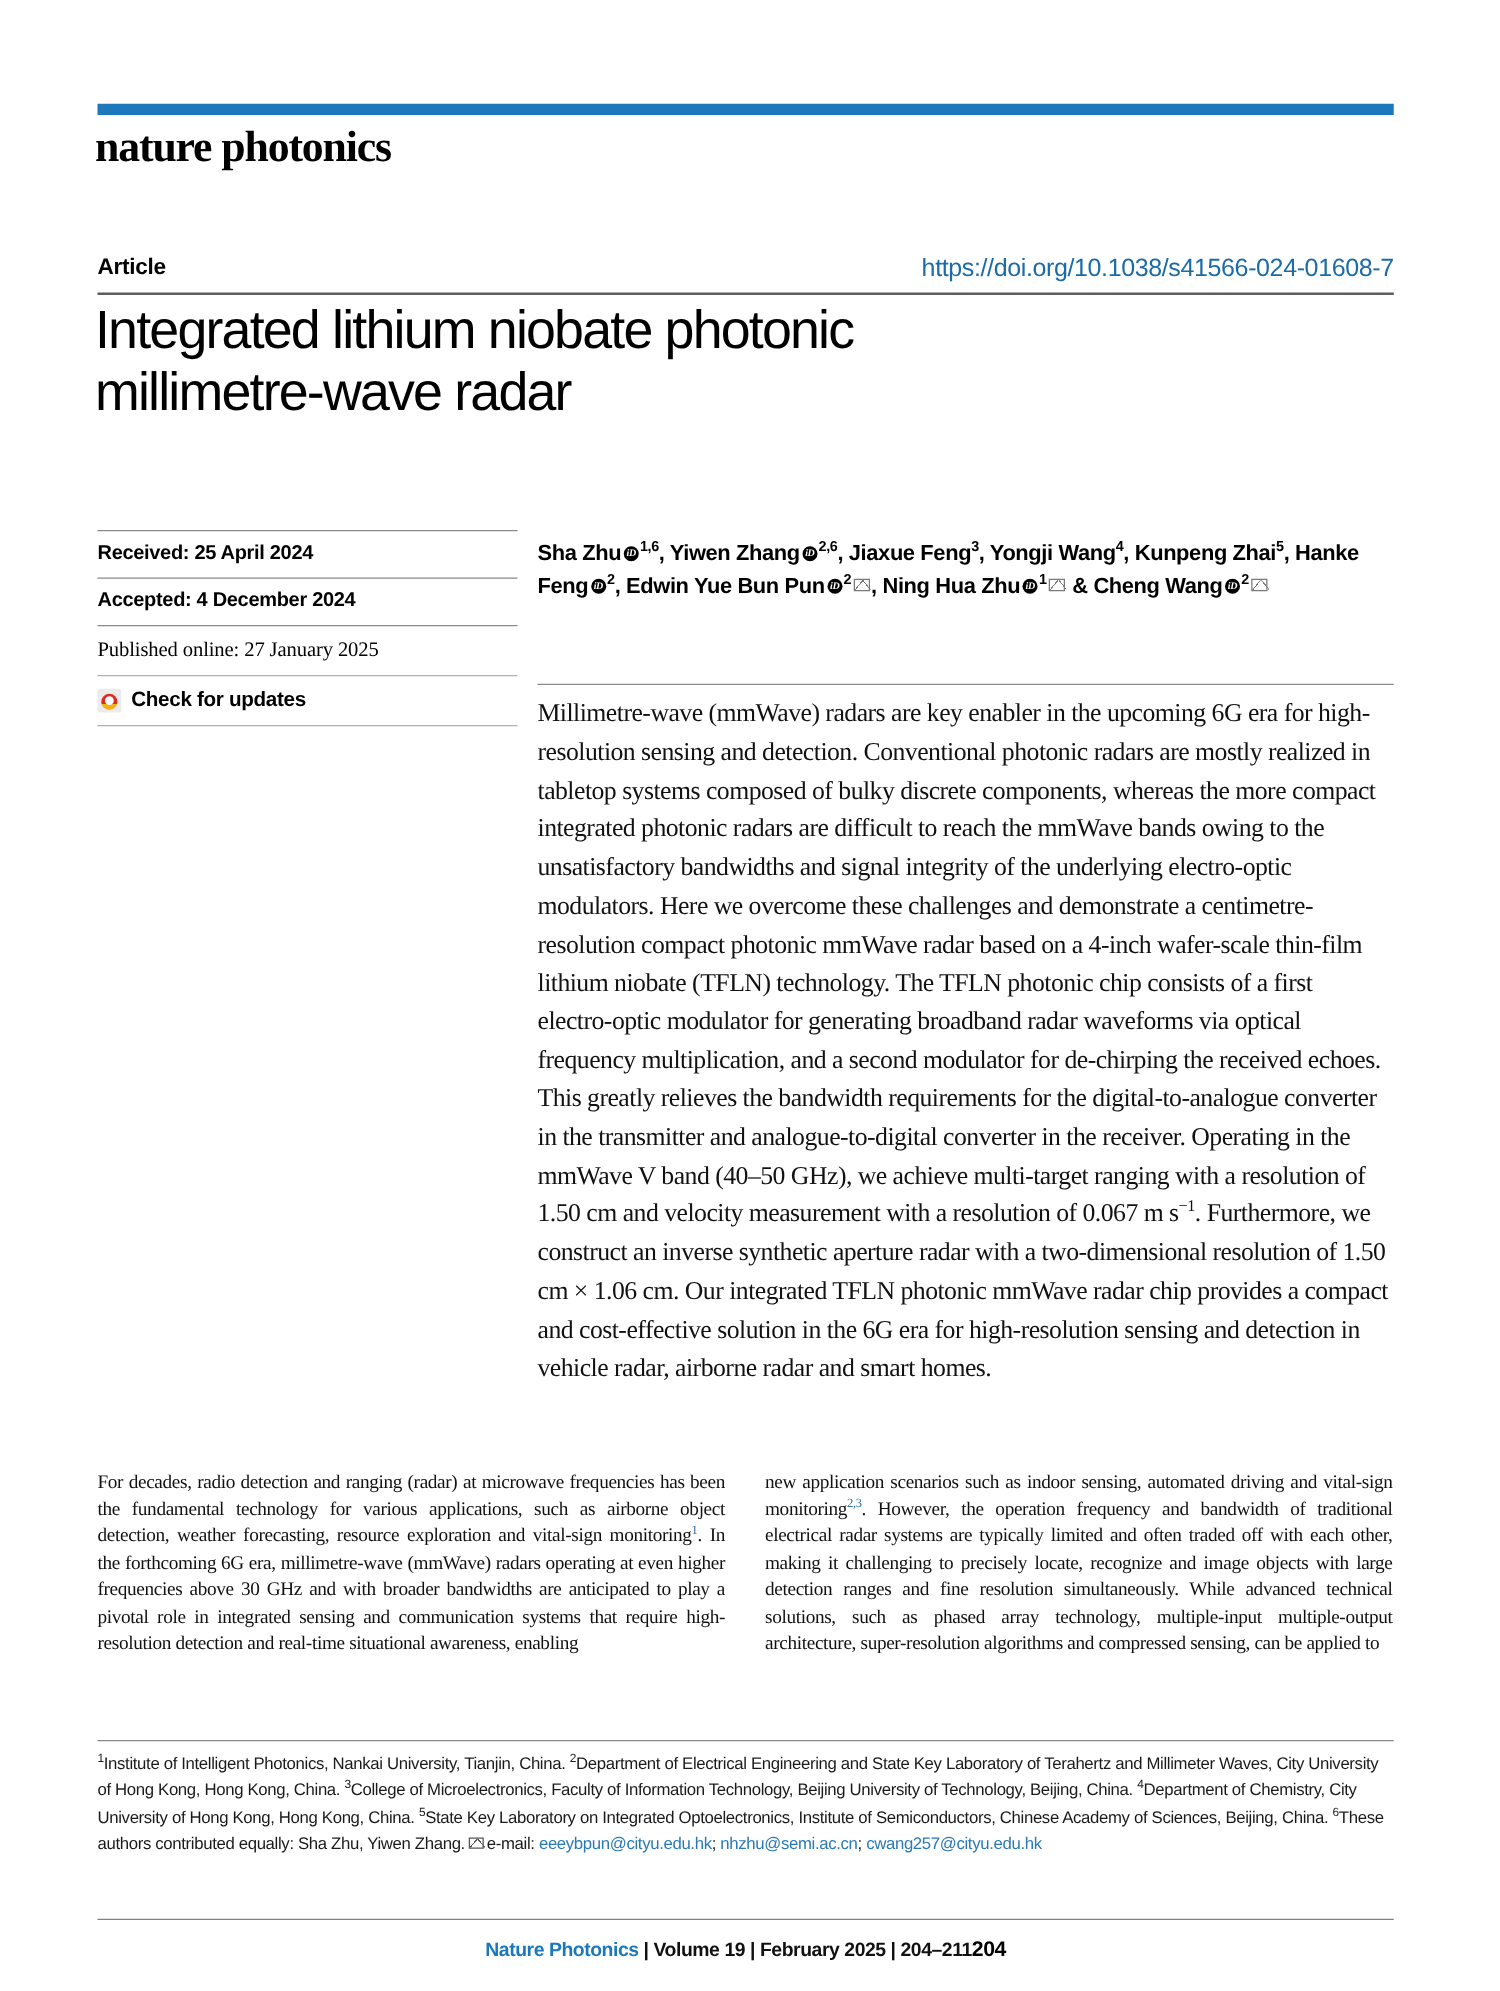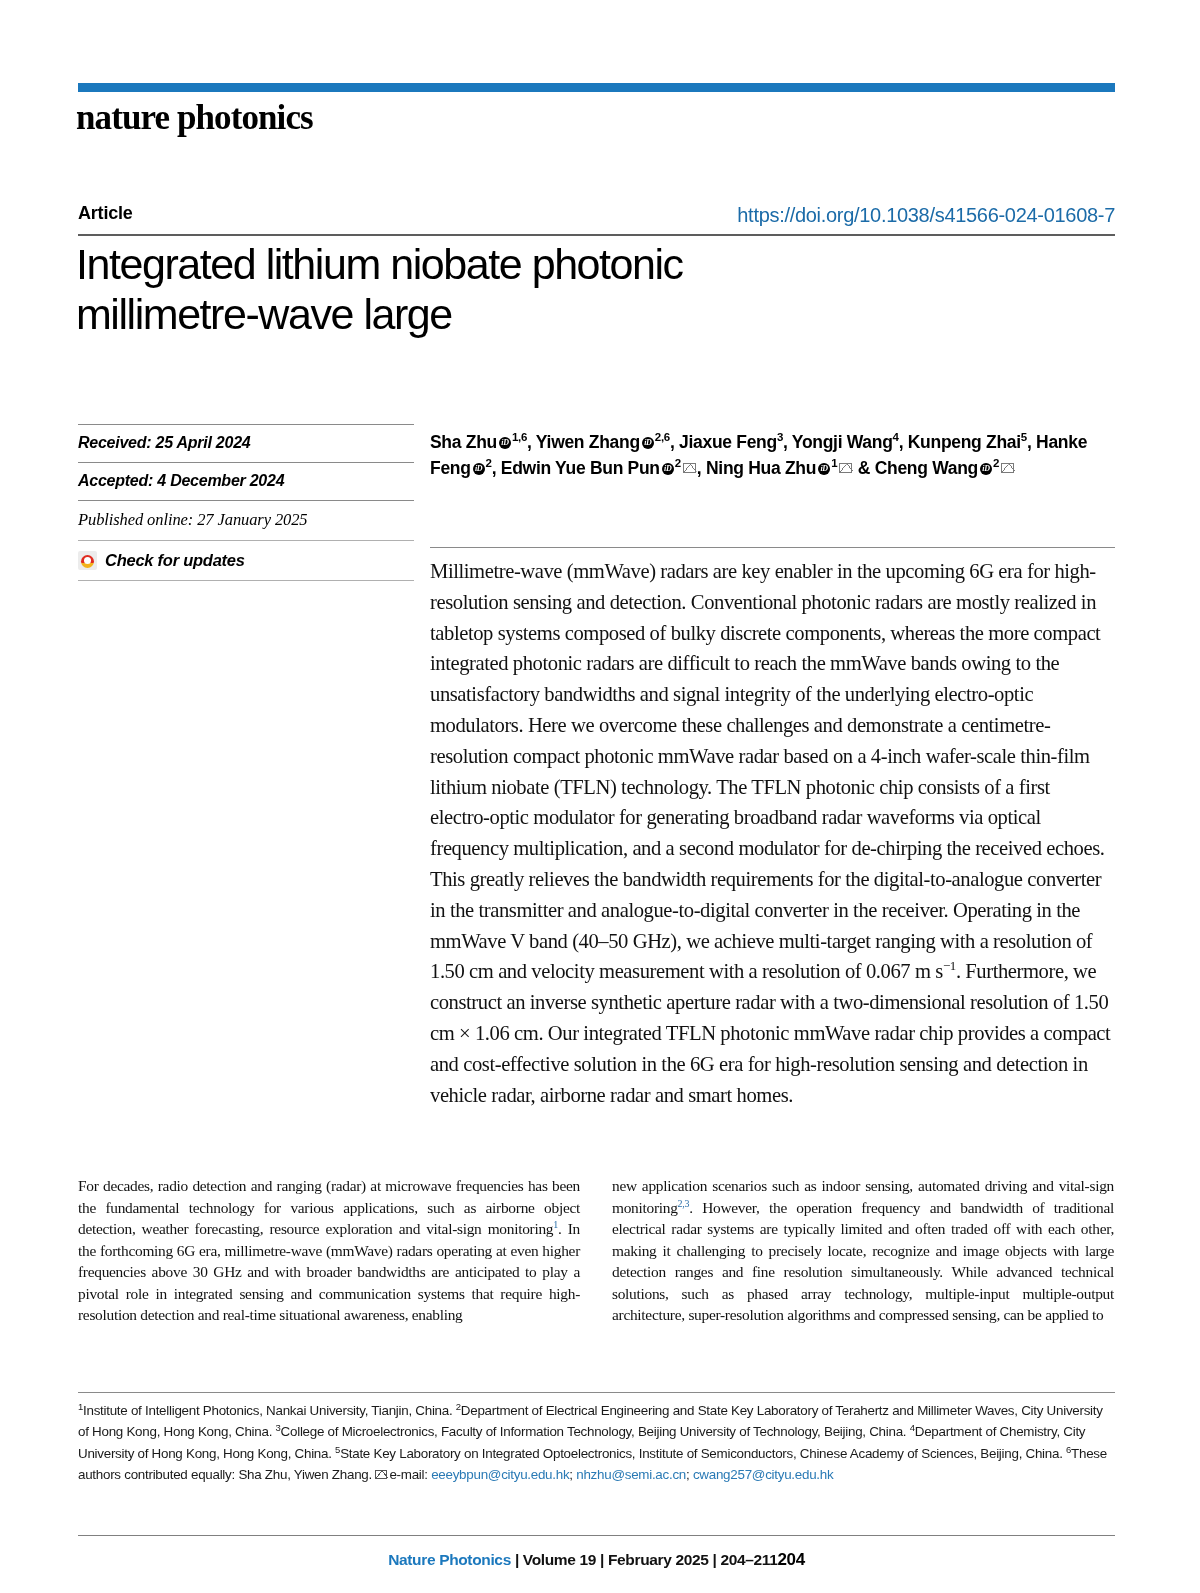--- a/index.html
+++ b/index.html
@@ -86,21 +86,20 @@
     color: #000;
   }
   .title .ln { display: block; }
 
   
   .meta {
     position: absolute;
     left: 78px;
     top: 404px;
     width: 336px;
-    font-style: italic;
   }
   .meta .hr {
     height: 1px;
     background: #8a8a8a;
     width: 100%;
   }
   .meta .hr.thin { background: #b0b0b0; }
   .meta .row {
     padding: 9px 0 10px 0;
     font-size: 16px;
@@ -345,21 +344,21 @@
 
   <div class="top-rule"></div>
   <div class="masthead">nature photonics</div>
 
   <div class="article-kicker">Article</div>
   <a class="doi" href="#">https://doi.org/10.1038/s41566-024-01608-7</a>
   <div class="rule-under-article"></div>
 
   <div class="title">
     <span class="ln">Integrated lithium niobate photonic</span>
-    <span class="ln">millimetre-wave large</span>
+    <span class="ln">millimetre-wave radar</span>
   </div>
 
   <div class="meta">
     <div class="hr"></div>
     <div class="row">Received: 25 April 2024</div>
     <div class="hr"></div>
     <div class="row">Accepted: 4 December 2024</div>
     <div class="hr"></div>
     <div class="row light">Published online: 27 January 2025</div>
     <div class="hr thin"></div>

